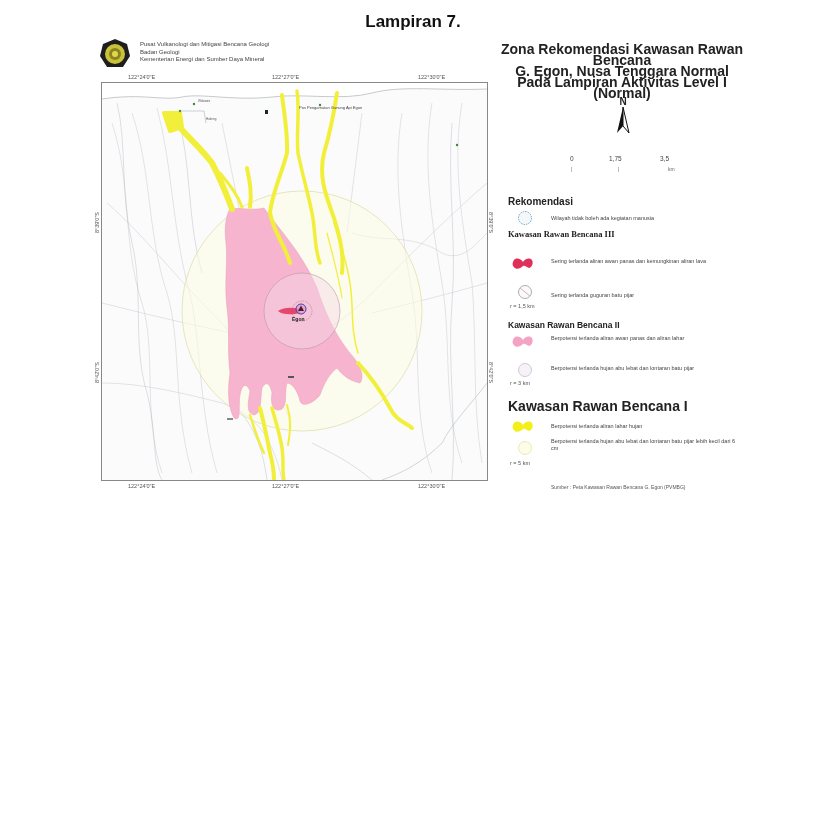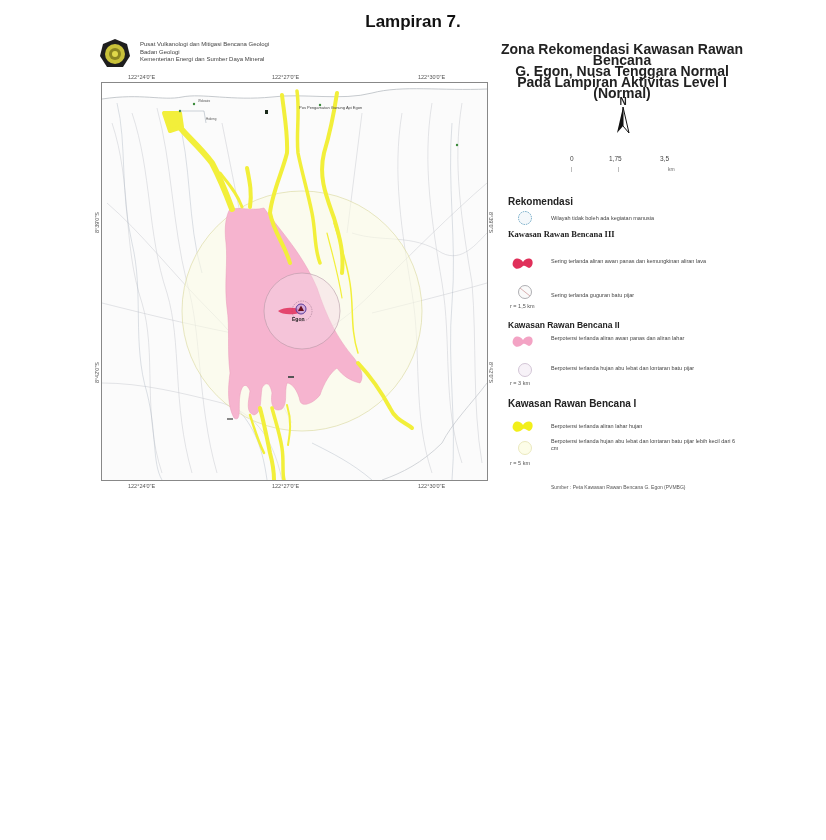--- a/index.html
+++ b/index.html
@@ -13,21 +13,21 @@
   .map-frame { position: absolute; left: 101px; top: 82px; width: 385px; height: 397px; border: 1px solid #888; background: #fbfbfb; overflow: hidden; }
   .map-frame svg { display: block; }
   .legend-title { position: absolute; left: 497px; top: 44px; width: 250px; text-align: center; font-weight: bold; font-size: 14px; line-height: 11px; color: #222; }
   .north { position: absolute; left: 608px; top: 96px; width: 30px; text-align: center; }
   .north .n { font-size: 10px; font-weight: bold; color: #222; }
   .scale { position: absolute; top: 155px; font-size: 6.5px; color: #444; }
   .scale-tick { position: absolute; top: 166px; font-size: 5px; color: #666; }
   .sec-head { position: absolute; left: 508px; font-weight: bold; color: #222; }
   .sec-head.sm { font-size: 10px; }
   .sec-head.md { font-size: 8.5px; }
-  .sec-head.lg { font-size: 10px; }
+  .sec-head.lg { font-size: 14px; }
   .leg-icon { position: absolute; width: 22px; height: 16px; }
   .leg-text { position: absolute; left: 551px; width: 190px; font-size: 5.5px; line-height: 7px; color: #444; }
   .radius { position: absolute; left: 510px; font-size: 5.5px; color: #555; }
   .source { position: absolute; left: 551px; top: 484px; font-size: 5px; color: #555; }
 </style>
 </head>
 <body>
 
 <div class="page-title">Lampiran 7.</div>
 

